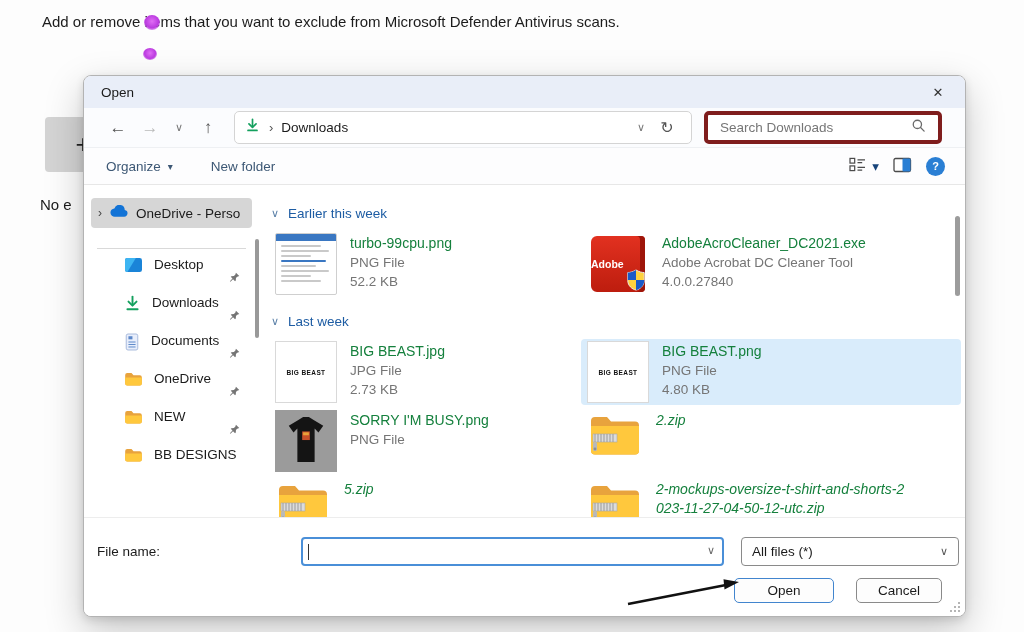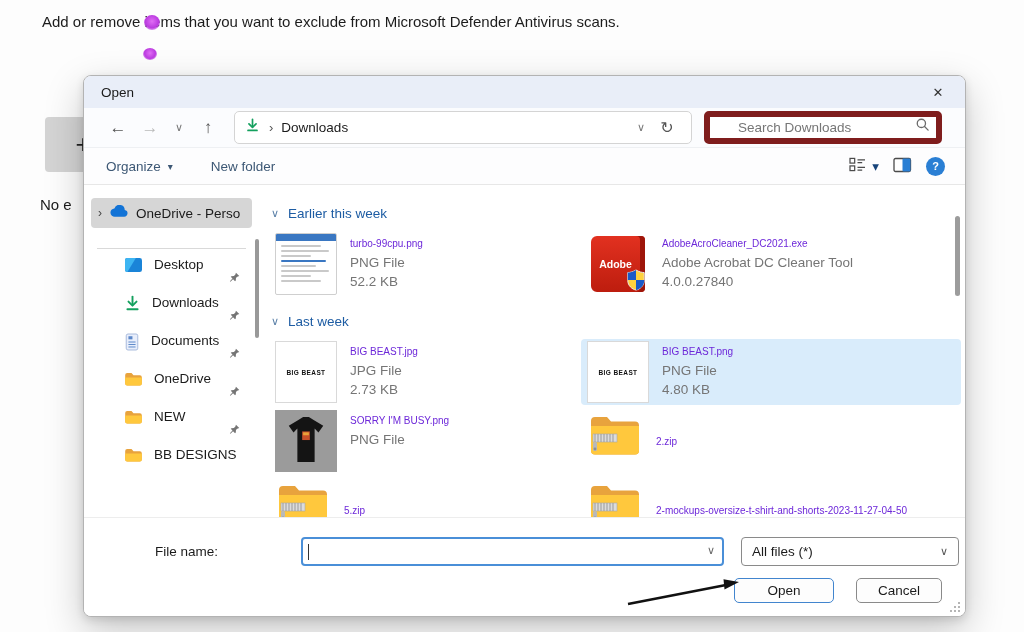--- a/index.html
+++ b/index.html
@@ -29,22 +29,22 @@
   .navbtn { width:32px; height:30px; border:none; background:transparent; font-size:17px; color:#555;
             display:flex; align-items:center; justify-content:center; }
   .navbtn.disabled { color:#b9b9b9; }
   .navbtn.small { width:26px; font-size:11px; color:#777; }
   .addressbar { margin-left:10px; width:458px; height:33px; background:#fff; border:1px solid #d4d4d4;
                 border-radius:5px; display:flex; align-items:center; padding:0 10px; }
   .crumb-sep { font-size:13px; color:#555; margin:0 8px 0 9px; }
   .crumb { font-size:13.5px; color:#1b1b1b; }
   .addr-dd { margin-left:auto; font-size:11px; color:#777; border:none; background:transparent; width:24px; }
   .refresh-btn { border:none; background:transparent; font-size:16px; color:#555; width:28px; height:28px; }
-  .searchbox { margin-left:12px; width:238px; height:33px; background:#fff; border:6px solid #7f1d1d;
-               border-radius:5px; display:flex; padding:0 28px; }
+  .searchbox { margin-left:12px; width:238px; height:33px; background:#fff; border:4px solid #7f1d1d;
+               border-radius:5px; display:flex; align-items:center; padding:0 12px; }
   .searchbox input { flex:1; border:none; outline:none; font-size:13.5px; color:#1b1b1b; background:transparent;
                      font-family:"Liberation Sans", sans-serif; }
   .searchbox input::placeholder { color:#767676; }
 
   .toolrow { height:37px; display:flex; align-items:center; padding:0 20px 0 22px;
              border-bottom:1px solid #e7e7e7; background:#fdfdfe; }
   .toolbtn { border:none; background:transparent; font-size:13.5px; color:#3d5875; display:flex;
              align-items:center; gap:7px; }
   .toolbtn .caret { font-size:10px; color:#3d5875; }
   .tool-newfolder { margin-left:38px; }
@@ -70,49 +70,49 @@
 
   .filelist { flex:1; padding:16px 10px 0 13px; overflow:hidden; position:relative; }
   .group-hdr { display:flex; align-items:center; gap:9px; height:20px; margin:0 0 8px 2px; }
   .group-hdr .chev { font-size:11px; color:#5b80a8; }
   .group-hdr .glabel { font-size:13.5px; color:#1d5ca3; }
   .grid { display:grid; grid-template-columns:312px 380px; }
   .tile { display:flex; gap:13px; padding:2px 8px 2px 6px; border-radius:4px; margin-bottom:3px; height:66px; }
   .tile.selected { background:#d9ecfb; }
   .tile.ziptile { height:58px; }
   .finfo { padding-top:1px; }
-  .fname { font-size:10px; color:#6d28d9; line-height:19px; white-space:nowrap; }
+  .fname { font-size:14px; color:#15803d; line-height:19px; white-space:nowrap; }
   .fname.wrap { white-space:normal; word-break:break-all; width:252px; }
   .fmeta { font-size:13.5px; color:#757575; line-height:19px; }
-  .ziptile .fname { margin-top:21px; }
+  .ziptile .fname { margin-top:0;font-style:italic; }
   .g2 { margin-top:11px; }
   .scroll-list { position:absolute; right:5px; top:29px; width:5px; height:80px; background:#9c9c9c;
                  border-radius:3px; }
 
   
   .thumb { width:62px; height:62px; flex:none; }
   .thumb-shot { background:#fff; border:1px solid #cfcfcf; border-radius:2px; padding:0; overflow:hidden; }
   .tt-bar { height:7px; background:#3a77c2; }
   .tt-body { padding:4px 5px; }
   .tt-line { height:2px; background:#c9c9c9; margin-bottom:3px; border-radius:1px; }
   .tt-line.blue { background:#3a77c2; }
   .tt-line.w1{width:80%} .tt-line.w2{width:95%} .tt-line.w3{width:60%} .tt-line.w4{width:90%} .tt-line.w5{width:70%}
   .thumb-white { background:#fff; border:1px solid #d9d9d9; display:flex; align-items:center; justify-content:center; }
   .bb-text { font-size:6.5px; font-weight:bold; letter-spacing:.4px; color:#111; }
   .thumb-gray { background:#9b9b9b; display:flex; align-items:center; justify-content:center; }
   .adobe-wrap { width:62px; height:62px; flex:none; position:relative; display:flex; align-items:center; justify-content:center; }
   .adobe-book { width:54px; height:56px; background:linear-gradient(180deg,#e23120,#bd1d0e); border-radius:6px 4px 4px 6px;
-                display:flex; align-items:center; justify-content:center; box-shadow:inset -5px 0 0 #9e150a; }
+                display:flex; align-items:center; justify-content:flex-start; box-shadow:inset -5px 0 0 #9e150a; }
   .adobe-text { color:#fff; font-size:10.5px; font-weight:bold; margin-right:5px; }
   .adobe-shield { position:absolute; right:3px; bottom:0; }
   .zicon { width:56px; height:50px; flex:none; display:flex; align-items:center; justify-content:center; }
 
   
   .footer { position:absolute; left:0; right:0; bottom:0; height:99px; background:#fff; border-top:1px solid #ededed; }
-  .fn-label { position:absolute; left:0; top:26px; width:205px; text-align:center; font-size:13.5px; color:#1b1b1b; }
+  .fn-label { position:absolute; left:0; top:26px; width:205px; text-align:left; font-size:13.5px; color:#1b1b1b;padding-left:13px; }
   .fn-input { position:absolute; left:217px; top:19px; width:423px; height:29px; border:2px solid #4a8fd8;
               border-radius:4px; background:#fff; }
   .fn-input input { position:absolute; left:4px; top:1px; right:26px; height:23px; border:none; outline:none;
                     font-size:13.5px; font-family:"Liberation Sans", sans-serif; }
   .fn-caret { position:absolute; left:5px; top:5px; width:1px; height:16px; background:#333; }
   .fn-dd { position:absolute; right:7px; top:5px; font-size:11px; color:#666; }
   .filter-select { position:absolute; left:657px; top:19px; width:218px; height:29px; border:1px solid #8a8a8a;
                    border-radius:4px; background:#fff; display:flex; align-items:center; padding:0 10px; }
   .filter-select .val { font-size:13.5px; color:#1b1b1b; }
   .filter-select .dd { margin-left:auto; font-size:11px; color:#555; }

